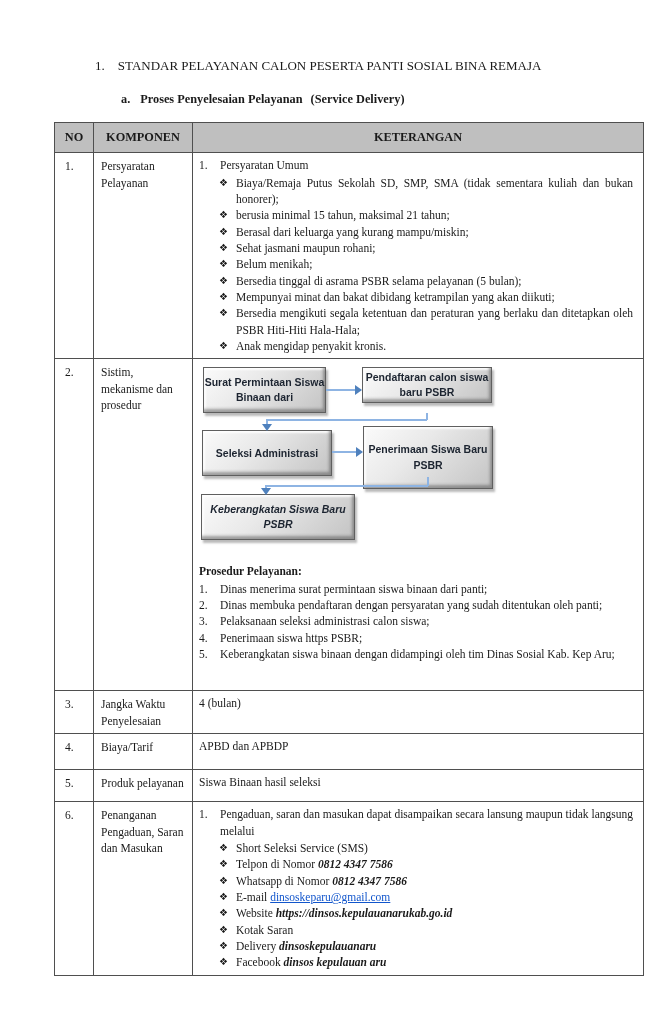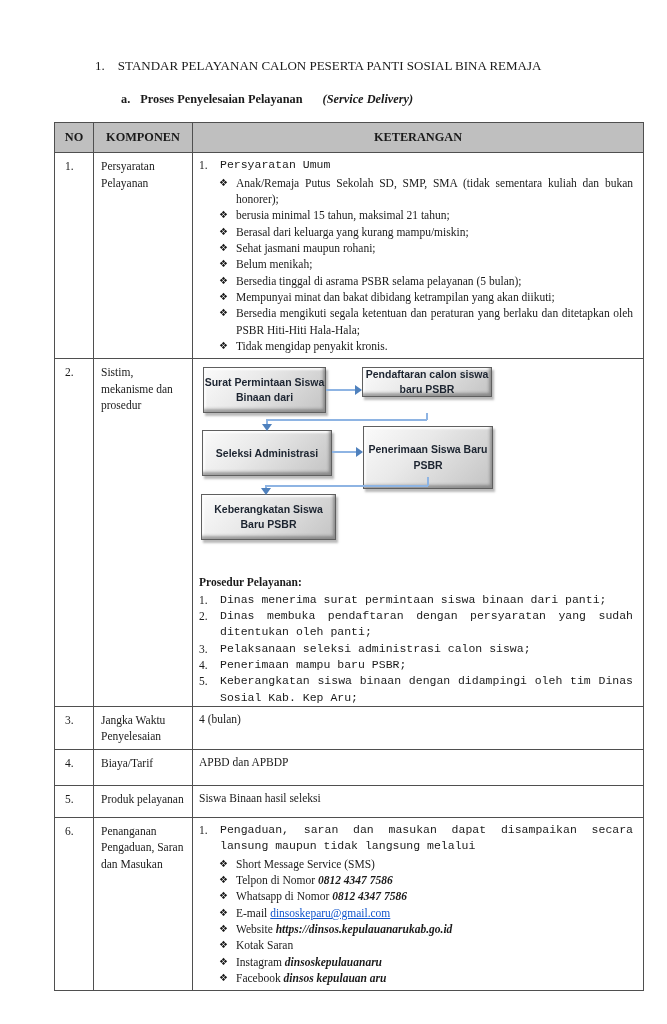--- a/index.html
+++ b/index.html
@@ -4,69 +4,69 @@
 <style>
   html,body{margin:0;padding:0;background:#ffffff;}
   .page{position:relative;width:667px;height:1024px;background:#ffffff;overflow:hidden;
         font-family:"Liberation Serif",serif;color:#1a1a1a;font-size:11.5px;line-height:1.42;}
 
   
   .doc-title{position:absolute;left:95px;top:57px;font-weight:normal;font-size:13px;white-space:nowrap;}
   .doc-title .tnum{margin-right:13px;}
   .doc-subtitle{position:absolute;left:121px;top:91px;font-weight:bold;font-size:12.3px;white-space:nowrap;}
   .doc-subtitle .snum{margin-right:10px;}
-  .doc-subtitle .sital{font-style:italic;margin-left:20px;}
+  .doc-subtitle .sital{margin-left:8px;}
 
   
   table.main{position:absolute;left:54px;top:122px;width:589px;border-collapse:collapse;table-layout:fixed;}
   table.main col.c-no{width:39px;} table.main col.c-komp{width:99px;} table.main col.c-ket{width:451px;}
   table.main th,table.main td{border:1px solid #4f4f4f;vertical-align:top;font-weight:normal;}
   table.main th{background:#bfbfbf;text-align:center;font-weight:bold;font-size:12.3px;padding:6px 2px;}
   td.no-cell{padding:5px 2px 2px 10px;}
   td.komp-cell{padding:5px 5px 2px 7px;}
   td.ket-cell{padding:4px 10px 4px 6px;}
   td.ket-flow{padding:0;}
   tr.r-head{height:30px;padding-left:48px;} tr.r1{height:200px;} tr.r2{height:332px;}
   tr.r3{height:43px;} tr.r4{height:36px;} tr.r5{height:32px;} tr.r6{height:167px;}
 
   
   .nrow{display:flex;}
   .nnum{flex:0 0 21px;}
-  .ntext{flex:1;text-align:justify;font-family:Liberation Mono, monospace;}
+  .ntext{flex:1;text-align:justify;}
   ul.bullets{margin:1px 0 0;padding:0 0 0 20px;list-style:none;}
   ul.bullets li{display:flex;}
   .bmark{flex:0 0 17px;font-size:10px;padding-top:1px;font-family:"DejaVu Sans",sans-serif;}
   .btext{flex:1;text-align:justify;}
   .ctext b{font-weight:bold;font-style:italic;}
   a.mail-link{color:#1155cc;text-decoration:underline;cursor:pointer;}
 
   
   .flow{position:relative;height:195px;}
   .fbox{position:absolute;display:flex;align-items:center;justify-content:center;text-align:center;
         font-family:"Liberation Sans",sans-serif;font-weight:bold;font-size:10.5px;line-height:1.5;
         color:#1c2430;padding:2px 0;box-sizing:border-box;
         background:linear-gradient(135deg,#fbfbfb 0%,#e9e9e9 40%,#c3c3c3 100%);
         border:1px solid #5f5f5f;
         box-shadow:inset -2px -3px 3px rgba(80,80,80,.5),inset 2px 2px 2px rgba(255,255,255,.9),2px 3px 2px rgba(130,130,130,.55);}
   #fb1{left:10px;top:8px;width:123px;height:46px;}
-  #fb2{left:169px;top:8px;width:130px;height:30px;}
+  #fb2{left:169px;top:8px;width:130px;height:36px;}
   #fb3{left:9px;top:71px;width:130px;height:46px;}
   #fb4{left:170px;top:67px;width:130px;height:63px;}
-  #fb5{left:8px;top:135px;width:135px;height:46px;}
+  #fb5{left:8px;top:135px;width:154px;height:46px;font-style:italic;}
   .fl{position:absolute;background:#8eb4e3;}
   .fhead-r{position:absolute;width:0;height:0;border-top:5px solid transparent;border-bottom:5px solid transparent;border-left:7px solid #4f81bd;}
   .fhead-d{position:absolute;width:0;height:0;border-left:5px solid transparent;border-right:5px solid transparent;border-top:7px solid #4f81bd;}
   #a1l{left:133px;top:30px;width:29px;height:2px;} #a1h{left:162px;top:26px;}
   #e1v1{left:233px;top:54px;width:2px;height:7px;} #e1h{left:73px;top:60px;width:161px;height:2px;}
   #e1v2{left:73px;top:60px;width:2px;height:6px;} #e1h2{left:69px;top:65px;}
   #a2l{left:139px;top:92px;width:24px;height:2px;} #a2h{left:163px;top:88px;}
   #e2v1{left:234px;top:118px;width:2px;height:9px;} #e2h{left:72px;top:126px;width:163px;height:2px;}
   #e2v2{left:72px;top:126px;width:2px;height:4px;} #e2h2{left:68px;top:129px;}
   .proc{padding:8px 10px 0 6px;}
-  .proc-title{font-weight:bold;margin:12px 0 1px 0;}
+  .proc-title{font-weight:bold;margin:1px 0 1px 0;}
 </style>
 </head>
 <body>
 
 <div class="page">
 
   <div class="doc-title">
     <span class="tnum">1.</span><span>STANDAR PELAYANAN CALON PESERTA PANTI SOSIAL BINA REMAJA</span>
   </div>
   <div class="doc-subtitle">
@@ -92,21 +92,21 @@
       <td class="komp-cell">Persyaratan Pelayanan</td>
       <td class="ket-cell">
         <div class="nrow">
           <span class="nnum">1.</span>
           <span class="ntext">Persyaratan Umum</span>
         </div>
         <ul class="bullets">
 
         <li>
               <span class="bmark">❖</span>
-              <span class="btext">Anak/Remaja Putus Sekolah SD, SMP, SMA (tidak sementara kuliah dan bukan honorer);</span>
+              <span class="btext">Biaya/Remaja Putus Sekolah SD, SMP, SMA (tidak sementara kuliah dan bukan honorer);</span>
             </li>
               <li>
               <span class="bmark">❖</span>
               <span class="btext">berusia minimal 15 tahun, maksimal 21 tahun;</span>
             </li>
               <li>
               <span class="bmark">❖</span>
               <span class="btext">Berasal dari keluarga yang kurang mampu/miskin;</span>
             </li>
               <li>
@@ -124,21 +124,21 @@
               <li>
               <span class="bmark">❖</span>
               <span class="btext">Mempunyai minat dan bakat dibidang ketrampilan yang akan diikuti;</span>
             </li>
               <li>
               <span class="bmark">❖</span>
               <span class="btext">Bersedia mengikuti segala ketentuan dan peraturan yang berlaku dan ditetapkan oleh PSBR Hiti-Hiti Hala-Hala;</span>
             </li>
               <li>
               <span class="bmark">❖</span>
-              <span class="btext">Tidak mengidap penyakit kronis.</span>
+              <span class="btext">Anak mengidap penyakit kronis.</span>
             </li>
             </ul>
       </td>
     </tr>
 
     <tr class="r2">
       <td class="no-cell">2.</td>
       <td class="komp-cell">Sistim, mekanisme dan prosedur</td>
       <td class="ket-cell ket-flow">
         <div class="flow">
@@ -171,21 +171,21 @@
                 <div class="nrow">
                 <span class="nnum">2.</span>
                 <span class="ntext">Dinas membuka pendaftaran dengan persyaratan yang sudah ditentukan oleh panti;</span>
               </div>
                 <div class="nrow">
                 <span class="nnum">3.</span>
                 <span class="ntext">Pelaksanaan seleksi administrasi calon siswa;</span>
               </div>
                 <div class="nrow">
                 <span class="nnum">4.</span>
-                <span class="ntext">Penerimaan mampu baru PSBR;</span>
+                <span class="ntext">Penerimaan siswa https PSBR;</span>
               </div>
                 <div class="nrow">
                 <span class="nnum">5.</span>
                 <span class="ntext">Keberangkatan siswa binaan dengan didampingi oleh tim Dinas Sosial Kab. Kep Aru;</span>
               </div>
               </div>
         </div>
       </td>
     </tr>
 
@@ -212,21 +212,21 @@
       <td class="komp-cell">Penanganan Pengaduan, Saran dan Masukan</td>
       <td class="ket-cell">
         <div class="nrow">
           <span class="nnum">1.</span>
           <span class="ntext">Pengaduan, saran dan masukan dapat disampaikan secara lansung maupun tidak langsung melalui</span>
         </div>
         <ul class="bullets">
 
         <li>
               <span class="bmark">❖</span>
-              <span class="btext ctext"><span>Short Message Service (SMS)</span><span></span><b></b><a class="mail-link"></a></span>
+              <span class="btext ctext"><span>Short Seleksi Service (SMS)</span><span></span><b></b><a class="mail-link"></a></span>
             </li>
               <li>
               <span class="bmark">❖</span>
               <span class="btext ctext"><span></span><span>Telpon di Nomor </span><b>0812 4347 7586</b><a class="mail-link"></a></span>
             </li>
               <li>
               <span class="bmark">❖</span>
               <span class="btext ctext"><span></span><span>Whatsapp di Nomor </span><b>0812 4347 7586</b><a class="mail-link"></a></span>
             </li>
               <li>
@@ -236,21 +236,21 @@
               <li>
               <span class="bmark">❖</span>
               <span class="btext ctext"><span></span><span>Website </span><b>https://dinsos.kepulauanarukab.go.id</b><a class="mail-link"></a></span>
             </li>
               <li>
               <span class="bmark">❖</span>
               <span class="btext ctext"><span>Kotak Saran</span><span></span><b></b><a class="mail-link"></a></span>
             </li>
               <li>
               <span class="bmark">❖</span>
-              <span class="btext ctext"><span></span><span>Instagram </span><b>dinsoskepulauanaru</b><a class="mail-link"></a></span>
+              <span class="btext ctext"><span></span><span>Delivery </span><b>dinsoskepulauanaru</b><a class="mail-link"></a></span>
             </li>
               <li>
               <span class="bmark">❖</span>
               <span class="btext ctext"><span></span><span>Facebook </span><b>dinsos kepulauan aru</b><a class="mail-link"></a></span>
             </li>
             </ul>
       </td>
     </tr>
 
   </tbody>

